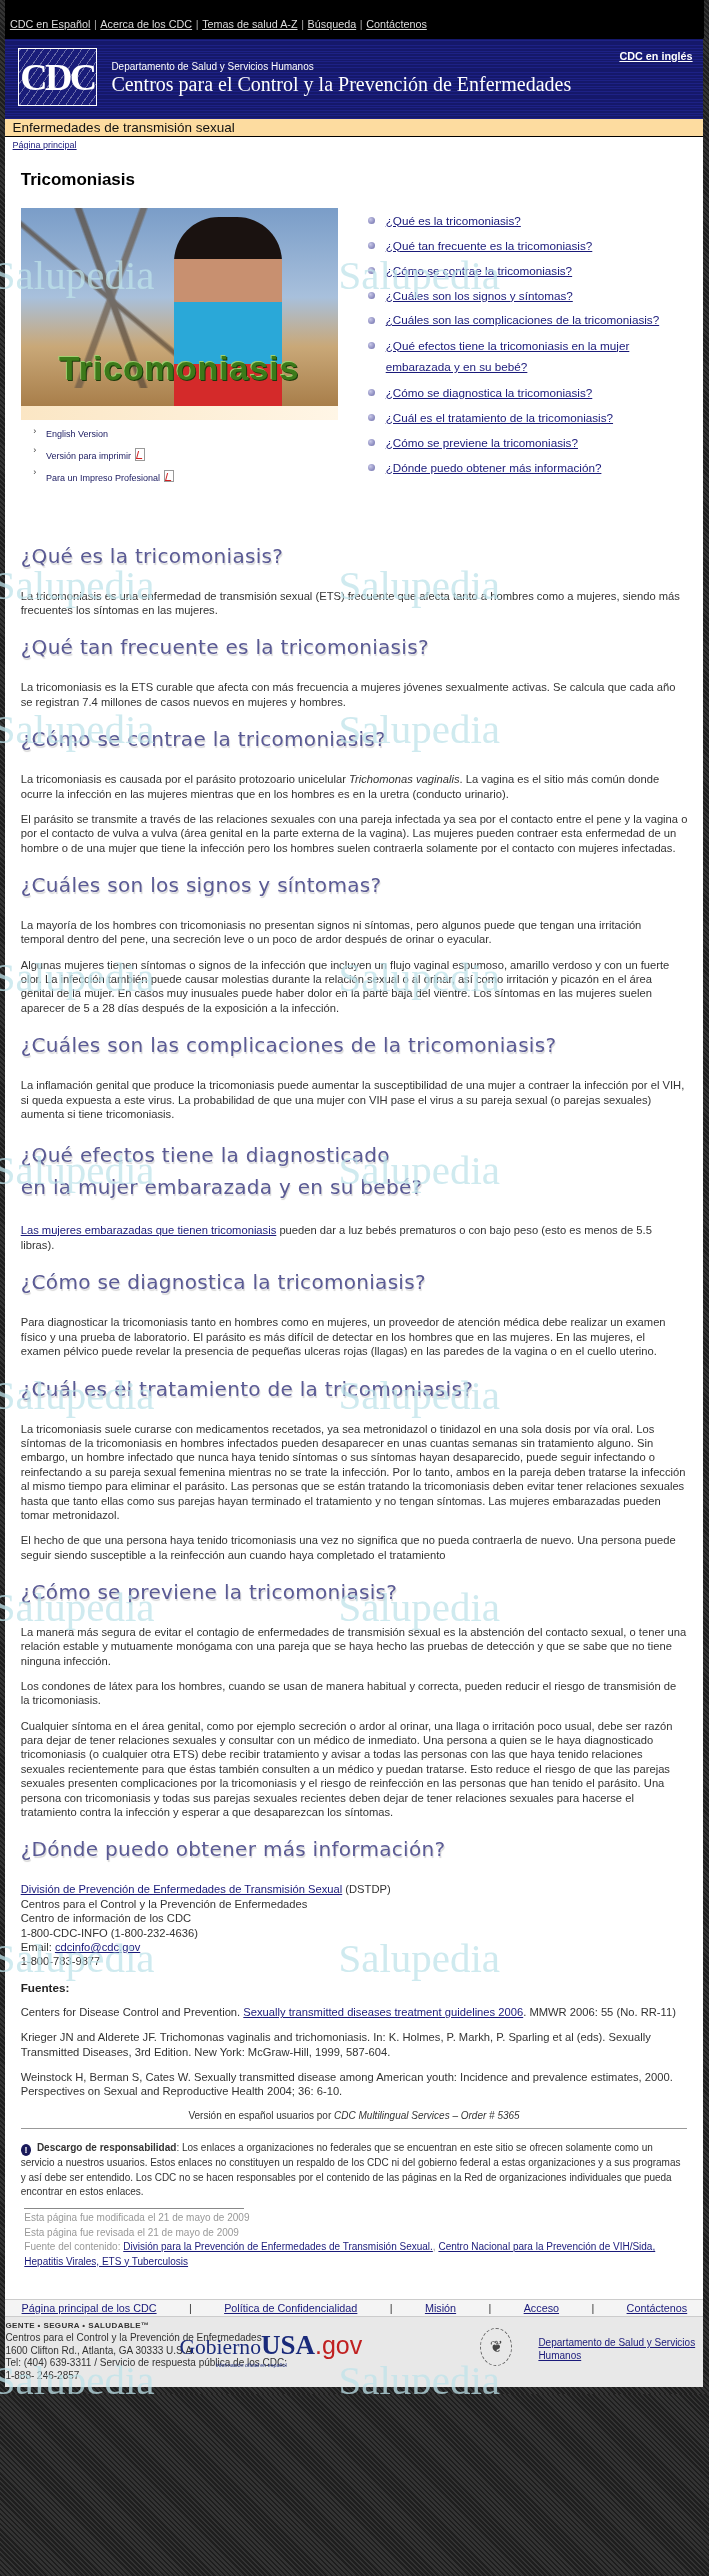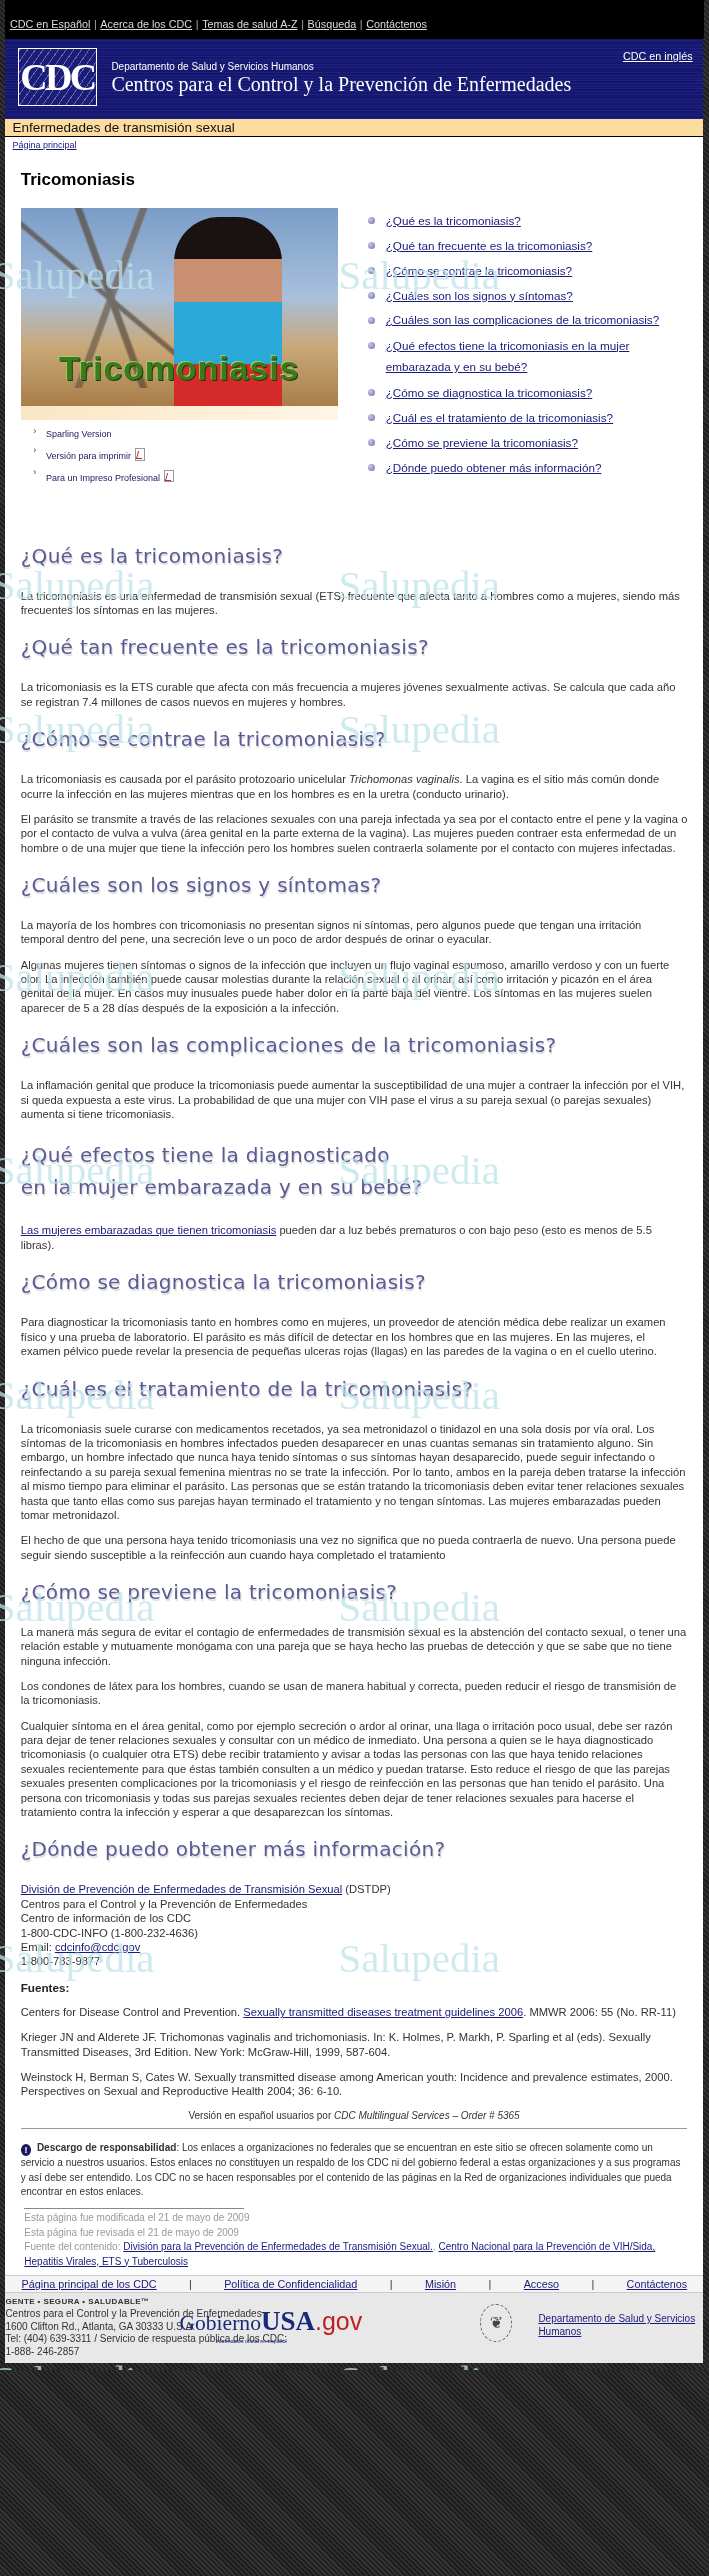--- a/index.html
+++ b/index.html
@@ -49,21 +49,21 @@
   .cdc-dept {
     position: absolute; left: 106px; top: 21.6px;
     color: #fff; font-size: 10px;
   }
   .cdc-name {
     position: absolute; left: 106px; top: 34px;
     color: #fff; font-family: "Liberation Serif", serif; font-size: 20px;
   }
   .cdc-english {
     position: absolute; right: 10.8px; top: 10.8px;
-    color: #fff; font-size: 10.8px;
+    color: #fff; font-size: 10.8px; font-weight: bold;
   }
   .section-bar {
     background: #fddca0;
     border-bottom: 0.9px solid #000;
     height: 18px;
     padding-left: 7.2px;
     font-size: 13.5px;
     line-height: 18px;
     color: #111;
   }
@@ -145,21 +145,21 @@
   .disclaimer { font-size: 10px; line-height: 14.4px; margin-top: 12px; color: #333; }
   .excl-icon {
     display: inline-block; width: 10.8px; height: 12.6px; border-radius: 50%;
     background: #1a1a5a; color: #fff; font-weight: bold; font-size: 9px;
     text-align: center; line-height: 12.6px; margin-right: 5.4px; vertical-align: -1.8px;
   }
   .meta { margin-top: 9px; padding-left: 3.6px; font-size: 10px; color: #999; line-height: 14.4px; }
   .meta-rule { width: 220px; border-top: 0.9px solid #888; margin-bottom: 1.8px; }
   .meta a { color: #1a1a7a; }
   .footer-nav {
-    margin-top: 6px; border-top: 0.9px solid #ccc; border-bottom: 0.9px solid #ccc;
+    margin-top: 30px; border-top: 0.9px solid #ccc; border-bottom: 0.9px solid #ccc;
     display: flex; justify-content: space-around; align-items: center;
     height: 18px; font-size: 10.8px; background: #f4f4f4;
   }
   .footer-nav .sep { color: #333; }
   .footer-bottom {
     background: #e8e8e8; height: 70px; position: relative; font-size: 10px; color: #333;
     padding: 3.6px 0 0 0;
   }
   .footer-addr { position: absolute; left: 0; top: 2.7px; line-height: 12.6px; }
   .footer-addr .tag { font-weight: bold; font-size: 8px; letter-spacing: 0.4px; }
@@ -227,21 +227,21 @@
 
     <div class="intro">
       <div class="intro-left">
         <div class="hero">
           <div class="tree"></div>
           <div class="figure"></div>
           <div class="hero-title">Tricomoniasis</div>
         </div>
         <div class="hero-fade"></div>
         <ul class="side-links">
-          <li><span class="chev">›</span><a href="#">Sparling Version</a></li>
+          <li><span class="chev">›</span><a href="#">English Version</a></li>
           <li><span class="chev">›</span><a href="#">Versión para imprimir</a><span class="pdf-icon"></span></li>
           <li><span class="chev">›</span><a href="#">Para un Impreso Profesional</a><span class="pdf-icon"></span></li>
         </ul>
       </div>
       <ul class="toc">
         <li><span class="bullet"></span><a href="#">¿Qué es la tricomoniasis?</a></li>
         <li><span class="bullet"></span><a href="#">¿Qué tan frecuente es la tricomoniasis?</a></li>
         <li><span class="bullet"></span><a href="#">¿Cómo se contrae la tricomoniasis?</a></li>
         <li><span class="bullet"></span><a href="#">¿Cuáles son los signos y síntomas?</a></li>
         <li class="two"><span class="bullet"></span><a href="#">¿Cuáles son las complicaciones de la tricomoniasis?</a></li>

